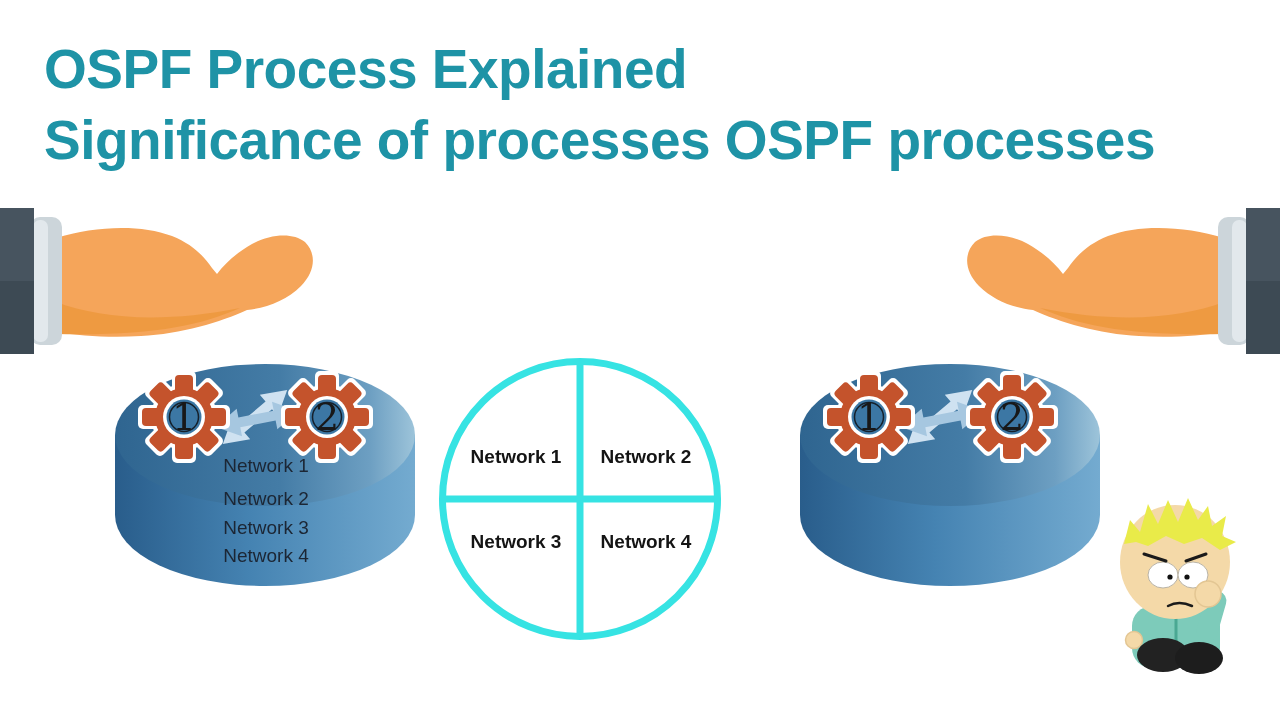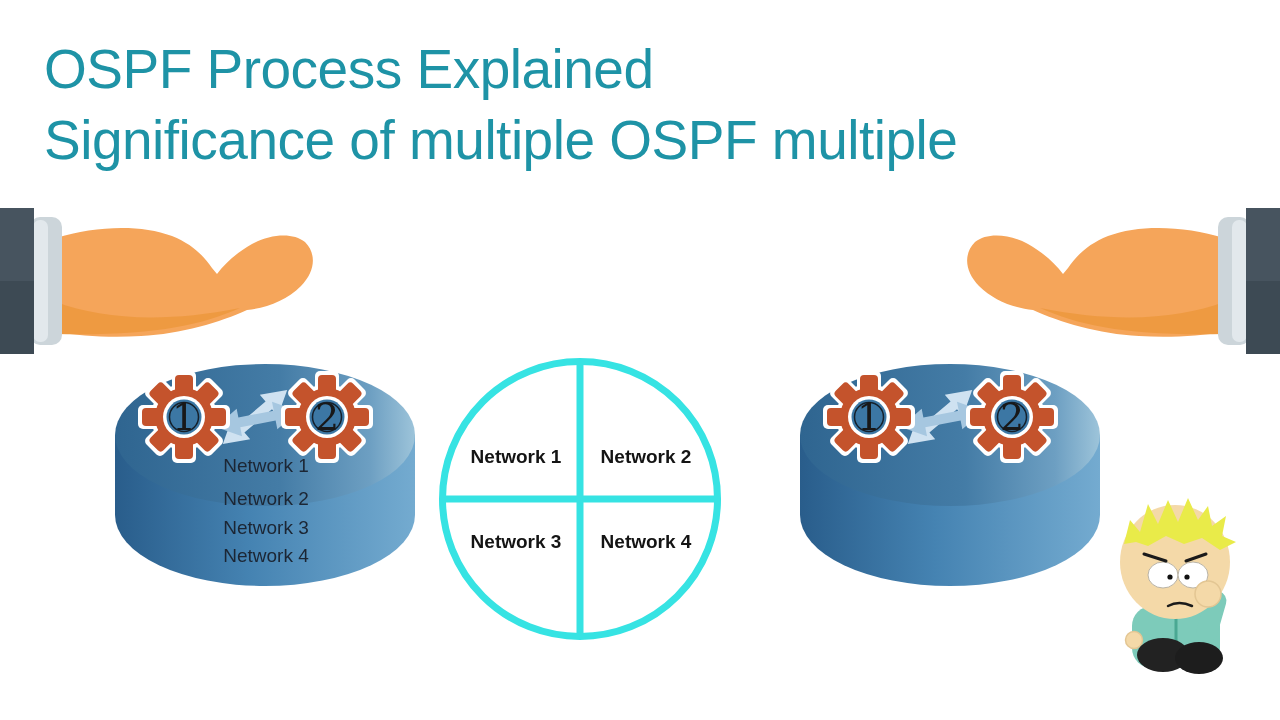--- a/index.html
+++ b/index.html
@@ -1,20 +1,20 @@
 <!DOCTYPE html>
 <html><head>
 <meta charset="utf-8">
 <style>
   html,body{margin:0;padding:0;background:#ffffff;}
   .stage{position:relative;width:1280px;height:720px;background:#ffffff;overflow:hidden;
          font-family:"Liberation Sans",sans-serif;}
   .bg{position:absolute;left:0;top:0;}
   .title{position:absolute;left:44px;top:34px;color:#1e93a6;font-size:55px;line-height:71px;
-         font-weight:400;letter-spacing:-0.5px;white-space:nowrap;}
+         font-weight:700;letter-spacing:-0.5px;white-space:nowrap;}
   .lbl{position:absolute;text-align:center;white-space:nowrap;}
   .rnet{width:304px;left:114px;font-size:19px;color:#1c2634;}
   .cnet{width:130px;font-size:19px;font-weight:700;color:#141414;}
   .gearnum{width:44px;height:50px;font-family:"DejaVu Serif",serif;font-size:38px;color:#181818;
            line-height:50px;}
 </style>
 </head>
 <body>
 
 <div class="stage">
@@ -114,21 +114,21 @@
       <path d="M60,108 Q71,102 84,108" stroke="#1a1a1a" stroke-width="2.5" fill="none" stroke-linecap="round"></path>
       <ellipse cx="100" cy="96" rx="13" ry="13" fill="#f4d9a8" stroke="#e3c693" stroke-width="1.5"></ellipse>
       <circle cx="26" cy="142" r="8.5" fill="#f4d9a8" stroke="#e3c693" stroke-width="1.5"></circle>
       <ellipse cx="55" cy="157" rx="26" ry="17" fill="#222222"></ellipse>
       <ellipse cx="91" cy="160" rx="24" ry="16" fill="#1d1d1d"></ellipse>
     </g>
   </svg>
 
   <div class="title">
     <div>OSPF Process Explained</div>
-    <div>Significance of multiple OSPF multiple</div>
+    <div>Significance of processes OSPF processes</div>
   </div>
 
   <div class="lbl gearnum" style="left:162px;top:392px;">1</div>
   <div class="lbl gearnum" style="left:305px;top:392px;">2</div>
   <div class="lbl gearnum" style="left:847px;top:392px;">1</div>
   <div class="lbl gearnum" style="left:990px;top:392px;">2</div>
 
   <div class="lbl rnet" style="top:455px;">Network 1</div>
   <div class="lbl rnet" style="top:488px;">Network 2</div>
   <div class="lbl rnet" style="top:517px;">Network 3</div>

